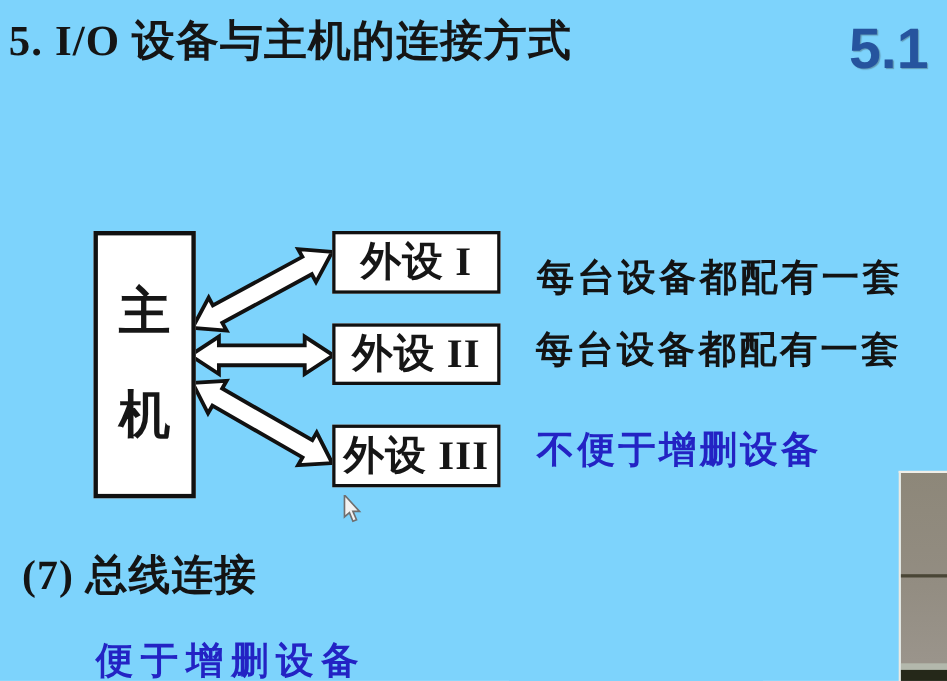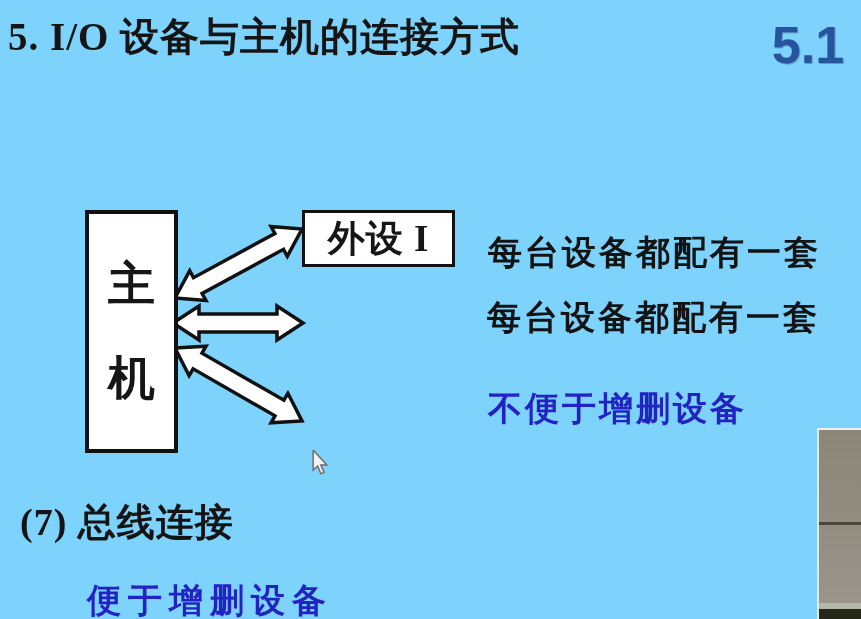--- a/index.html
+++ b/index.html
@@ -111,20 +111,26 @@
     </svg>
 
   <div class="diagram-box host-box">
     <span class="host-char">主</span>
     <span class="host-char">机</span>
   </div>
 
   <div class="diagram-box p-box p-box-1">
     <span class="p-label">外设 I</span>
   </div>
+  <div class="diagram-box p-box p-box-2">
+    <span class="p-label">外设 II</span>
+  </div>
+  <div class="diagram-box p-box p-box-3">
+    <span class="p-label">外设 III</span>
+  </div>
 
   <svg class="cursor-layer" viewBox="0 0 12 19">
     <polygon points="1,0 1,14.6 4.3,11.7 6.6,17.4 9,16.4 6.6,10.9 11,10.9" fill="#f2f2f2" stroke="#6f6f6f" stroke-width="1.1"></polygon>
   </svg>
 
   <div class="note-line note-1">每台设备都配有一套</div>
   <div class="note-line note-2">每台设备都配有一套</div>
   <div class="note-line note-drawback">不便于增删设备</div>
 
   <div class="heading-2">(7) 总线连接</div>

